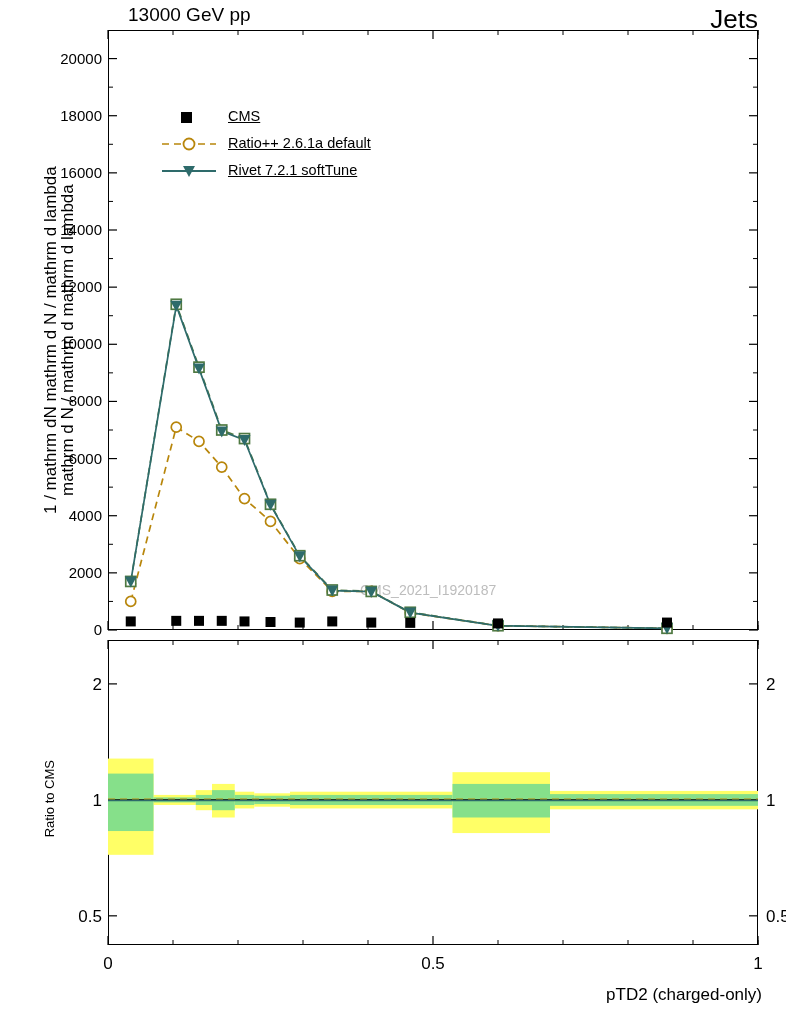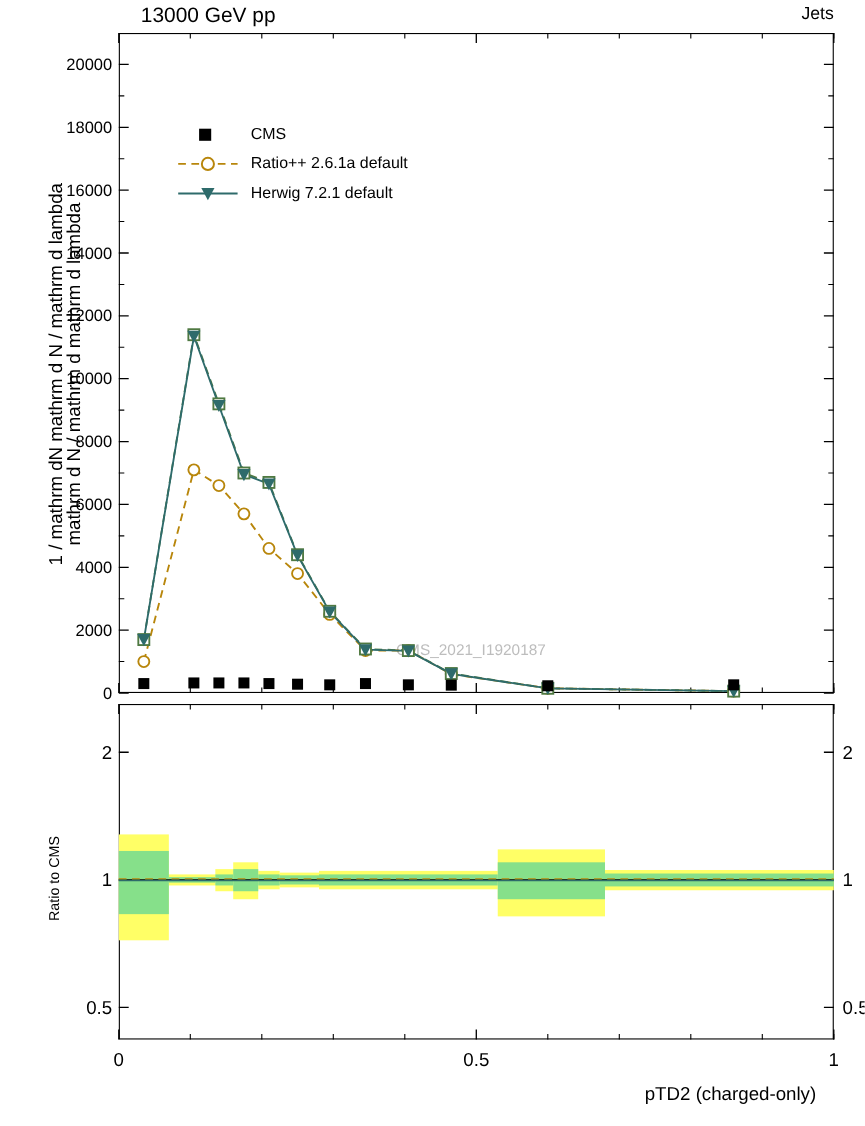--- a/index.html
+++ b/index.html
@@ -5,21 +5,21 @@
   html,body{margin:0;padding:0;}
   body{
     width:786px;height:1024px;background:#ffffff;
     font-family:"Liberation Sans", sans-serif;
     color:#000;overflow:hidden;position:relative;
   }
   .root{position:absolute;left:0;top:0;width:786px;height:1024px;margin-left:24px;}
 
   
   .hdr-left{position:absolute;left:104px;top:4px;font-size:19px;}
-  .hdr-right{position:absolute;right:52px;top:4px;font-size:16px;}
+  .hdr-right{position:absolute;right:52px;top:4px;font-size:26px;}
 
   
   .frame-main{position:absolute;left:84px;top:30px;width:650px;height:600px;
     border:1.3px solid #000;box-sizing:border-box;background:#fff;}
   .frame-ratio{position:absolute;left:84px;top:640px;width:650px;height:305px;
     border:1.3px solid #000;box-sizing:border-box;background:#fff;}
 
   .plot-title{position:absolute;left:84px;top:62px;width:650px;text-align:center;font-size:15.5px;}
   .plot-title sub{font-size:10px;}
   .plot-title sup{font-size:10px;}
@@ -37,25 +37,25 @@
     display:flex;align-items:center;justify-content:center;
     font-size:17px;white-space:nowrap;}
   .ylab2{position:absolute;left:14px;top:40px;height:600px;width:60px;
     writing-mode:vertical-rl;transform:rotate(180deg);
     display:flex;align-items:center;justify-content:center;
     font-size:17px;white-space:nowrap;}
 
   .ratio-ylab{position:absolute;left:18px;top:760px;
     writing-mode:vertical-rl;transform:rotate(180deg);font-size:13px;}
 
-  .xlab{position:absolute;right:68px;top:985px;font-size:17px;}
+  .xlab{position:absolute;right:48px;top:985px;font-size:17px;}
 
   
   .legend{position:absolute;left:136px;top:108px;font-size:14.5px;}
-  .legend .row{display:flex;align-items:center;height:27px;}
+  .legend .row{display:flex;align-items:flex-start;height:27px;text-decoration:underline;}
   .legend .key{width:58px;height:18px;position:relative;margin-right:10px;}
   .legend .lbl{white-space:nowrap;}
 
   .watermark{position:absolute;left:336px;top:582px;font-size:14px;color:#bdbdbd;}
 
   svg{display:block;}
   .ov{position:absolute;left:0;top:0;pointer-events:none;}
 </style>
 </head>
 <body>
@@ -104,21 +104,21 @@
       </span>
       <span class="lbl">Ratio++ 2.6.1a default</span>
     </div>
     <div class="row">
       <span class="key">
         <svg width="58" height="18">
           <line x1="2" y1="9" x2="56" y2="9" stroke="#2e6b6b" stroke-width="1.8"></line>
           <polygon points="23,4 35,4 29,15" fill="#2e6b6b"></polygon>
         </svg>
       </span>
-      <span class="lbl">Herwig 7.2.1 default</span>
+      <span class="lbl">Rivet 7.2.1 softTune</span>
     </div>
   </div>
 
   <svg class="ov" width="786" height="1024">
     <g id="gen">
         <line x1="84" y1="630" x2="93" y2="630" stroke="#000" stroke-width="1.2"></line>
         <line x1="734" y1="630" x2="725" y2="630" stroke="#000" stroke-width="1.2"></line>
         <text x="78" y="635" text-anchor="end" font-size="15" font-family="&quot;Liberation Sans&quot;, sans-serif" fill="#000">0</text>
         <line x1="84" y1="572.8571428571429" x2="93" y2="572.8571428571429" stroke="#000" stroke-width="1.2"></line>
         <line x1="734" y1="572.8571428571429" x2="725" y2="572.8571428571429" stroke="#000" stroke-width="1.2"></line>

